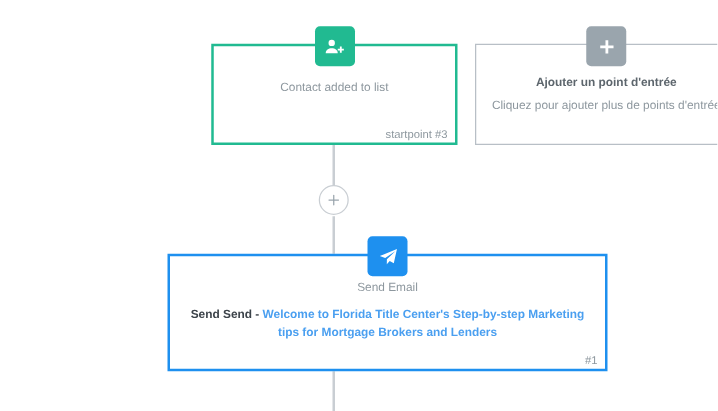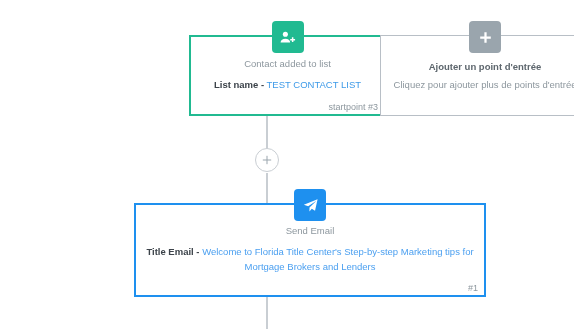--- a/index.html
+++ b/index.html
@@ -59,21 +59,20 @@
     justify-content: center;
     cursor: pointer;
   }
 
   .card-start {
     left: 169px;
     top: 35px;
     width: 197px;
     height: 81px;
     border-color: #21ba91;
-    margin-left: 20px;
   }
   .card-entry {
     left: 380px;
     top: 35px;
     width: 210px;
     height: 81px;
     border: 1px solid #b8bfc6;
   }
   .card-email {
     left: 90px;
@@ -121,21 +120,21 @@
     margin: 0;
     color: #4a5157;
   }
   .line-detail .lbl {
     font-weight: bold;
     color: #3c434a;
   }
   .line-detail .lnk {
     color: #3d9ae8;
   }
-  .card-email .line-detail .lnk { color: #4a9ff0; }
+  .card-email .line-detail .lnk { color: #4a9ff0; font-weight: bold; }
 
   .corner-tag {
     position: absolute;
     right: 6px;
     bottom: 2px;
     font-size: 9px;
     color: #8d979e;
   }
 
   
@@ -171,24 +170,20 @@
   <div class="card card-start">
     <div class="badge badge-green">
       <svg width="17" height="17" viewBox="0 0 24 24" fill="#ffffff">
         <circle cx="9" cy="7.5" r="3.6"></circle>
         <path d="M2.2 19.2c0-3.6 3.1-5.6 6.8-5.6s6.8 2 6.8 5.6z"></path>
         <path d="M18.2 11.6h2.1v2.4h2.4v2.1h-2.4v2.4h-2.1v-2.4h-2.4v-2.1h2.4z"></path>
       </svg>
     </div>
     <div class="card-body">
       <p class="line-title">Contact added to list</p>
-      <p class="line-detail">
-        <span class="lbl">List name -</span>
-        <span class="lnk">TEST CONTACT LIST</span>
-      </p>
     </div>
     <span class="corner-tag">startpoint #3</span>
   </div>
 
   <div class="card card-entry">
     <div class="badge badge-gray">
       <svg width="15" height="15" viewBox="0 0 24 24" fill="#ffffff">
         <path d="M10.2 3.5h3.6v6.7h6.7v3.6h-6.7v6.7h-3.6v-6.7H3.5v-3.6h6.7z"></path>
       </svg>
     </div>
@@ -200,20 +195,20 @@
 
   <div class="card card-email">
     <div class="badge badge-blue">
       <svg width="17" height="17" viewBox="0 0 24 24" fill="#ffffff">
         <path d="M22 3 2.6 11.1l6.1 2.1L20.4 5.4 10.6 14.7l-.1 5.6 3.3-3.6 4.6 2.6z"></path>
       </svg>
     </div>
     <div class="card-body">
       <p class="line-title">Send Email</p>
       <p class="line-detail">
-        <span class="lbl">Title Email -</span>
+        <span class="lbl">Send Send -</span>
         <span class="lnk">Welcome to Florida Title Center's Step-by-step Marketing tips for Mortgage Brokers and Lenders</span>
       </p>
     </div>
     <span class="corner-tag">#1</span>
   </div>
 
 </div>
 
 </body></html>

